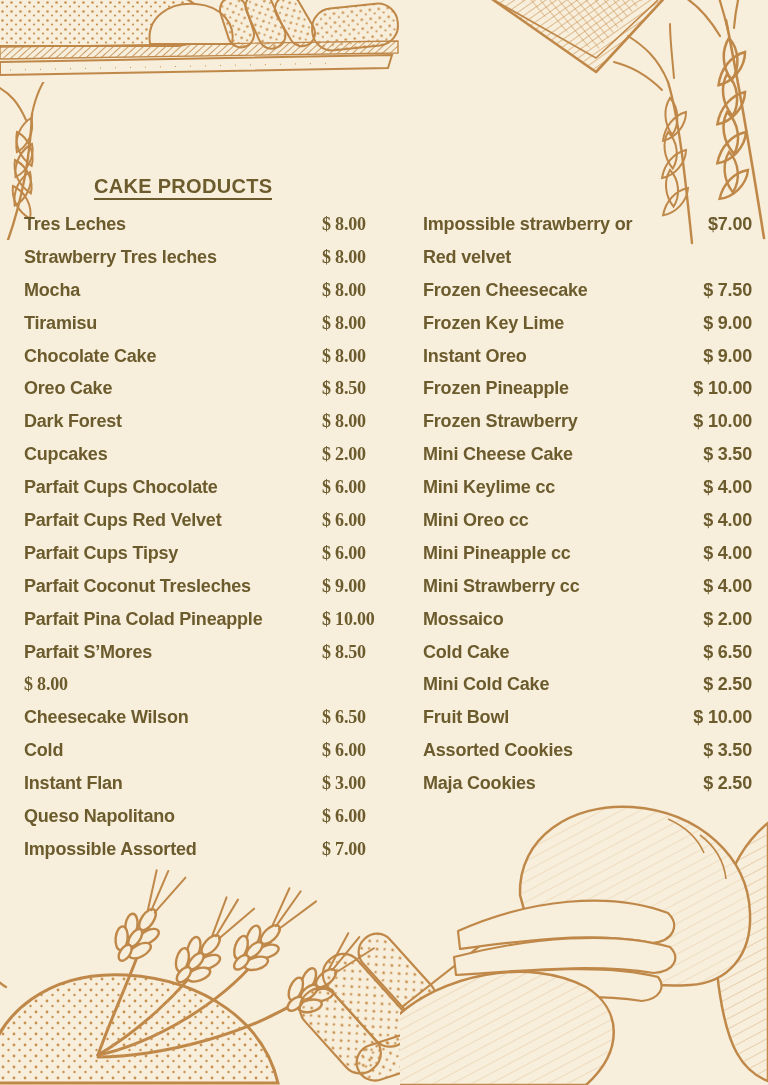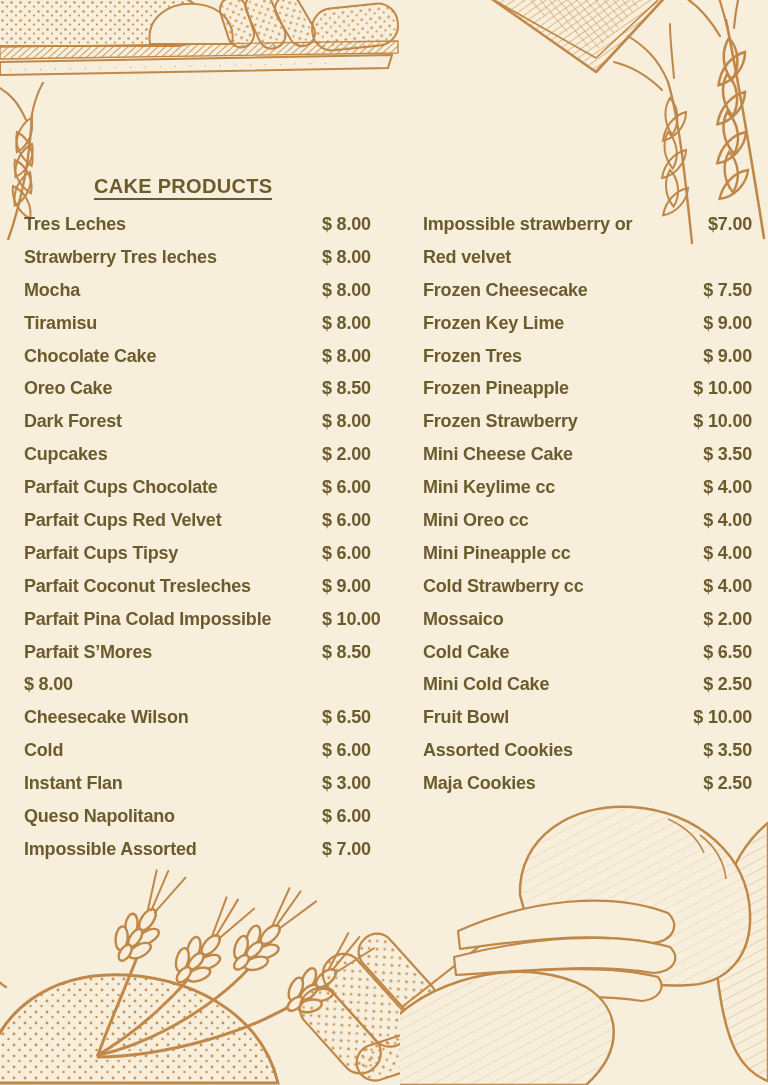--- a/index.html
+++ b/index.html
@@ -25,21 +25,21 @@
   .cols{display:flex;margin-top:8px;}
   .col{display:flex;flex-direction:column;}
   .col-left{width:372px;padding-left:24px;}
   .col-right{width:356px;}
   .row{display:flex;height:32.9px;align-items:center;}
   .iname,.iprice{
     font-size:18px;font-weight:700;color:#6b5b2d;
     letter-spacing:-0.2px;white-space:nowrap;
   }
   .col-left .iname{width:298px;}
-  .col-left .iprice{width:74px;}
+  .col-left .iprice{width:74px;font-family:Liberation Serif, serif;}
   .col-right .iname{width:287px;margin-left:27px;}
   .col-right .iprice{flex:1;}
 </style>
 </head>
 <body>
 
 <div class="page">
 
   <svg class="deco" style="left:0;top:0" width="400" height="80" viewBox="0 0 400 80" aria-hidden="true">
     <defs>
@@ -258,21 +258,21 @@
           </div>
           <div class="row">
             <span class="iname">Parfait Cups Tipsy</span>
             <span class="iprice">$ 6.00</span>
           </div>
           <div class="row">
             <span class="iname">Parfait Coconut Tresleches</span>
             <span class="iprice">$ 9.00</span>
           </div>
           <div class="row">
-            <span class="iname">Parfait Pina Colad Impossible</span>
+            <span class="iname">Parfait Pina Colad Pineapple</span>
             <span class="iprice">$ 10.00</span>
           </div>
           <div class="row">
             <span class="iname">Parfait S’Mores</span>
             <span class="iprice">$ 8.50</span>
           </div>
           <div class="row">
             <span class="iprice">$ 8.00</span>
           </div>
           <div class="row">
@@ -307,21 +307,21 @@
           </div>
           <div class="row">
             <span class="iname">Frozen Cheesecake</span>
             <span class="iprice">$ 7.50</span>
           </div>
           <div class="row">
             <span class="iname">Frozen Key Lime</span>
             <span class="iprice">$ 9.00</span>
           </div>
           <div class="row">
-            <span class="iname">Frozen Tres</span>
+            <span class="iname">Instant Oreo</span>
             <span class="iprice">$ 9.00</span>
           </div>
           <div class="row">
             <span class="iname">Frozen Pineapple</span>
             <span class="iprice">$ 10.00</span>
           </div>
           <div class="row">
             <span class="iname">Frozen Strawberry</span>
             <span class="iprice">$ 10.00</span>
           </div>
@@ -335,21 +335,21 @@
           </div>
           <div class="row">
             <span class="iname">Mini Oreo cc</span>
             <span class="iprice">$ 4.00</span>
           </div>
           <div class="row">
             <span class="iname">Mini Pineapple cc</span>
             <span class="iprice">$ 4.00</span>
           </div>
           <div class="row">
-            <span class="iname">Cold Strawberry cc</span>
+            <span class="iname">Mini Strawberry cc</span>
             <span class="iprice">$ 4.00</span>
           </div>
           <div class="row">
             <span class="iname">Mossaico</span>
             <span class="iprice">$ 2.00</span>
           </div>
           <div class="row">
             <span class="iname">Cold Cake</span>
             <span class="iprice">$ 6.50</span>
           </div>

